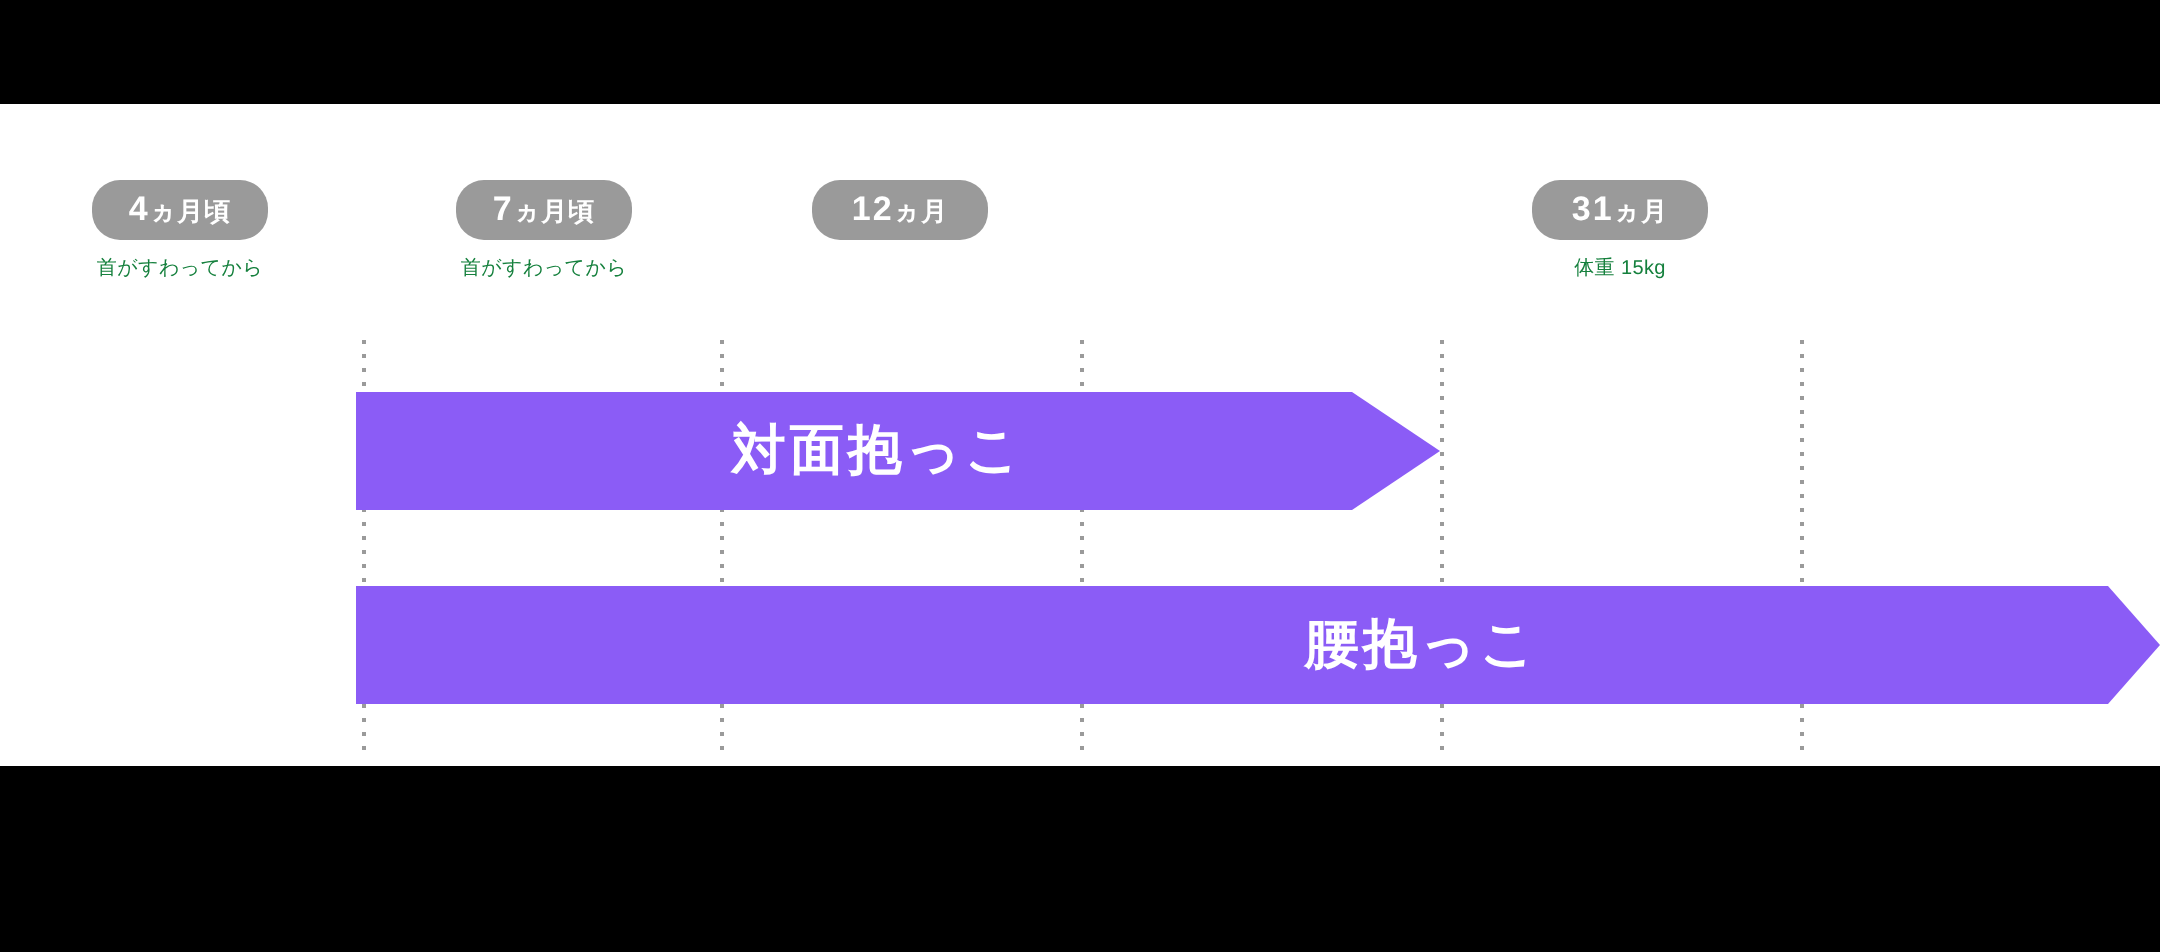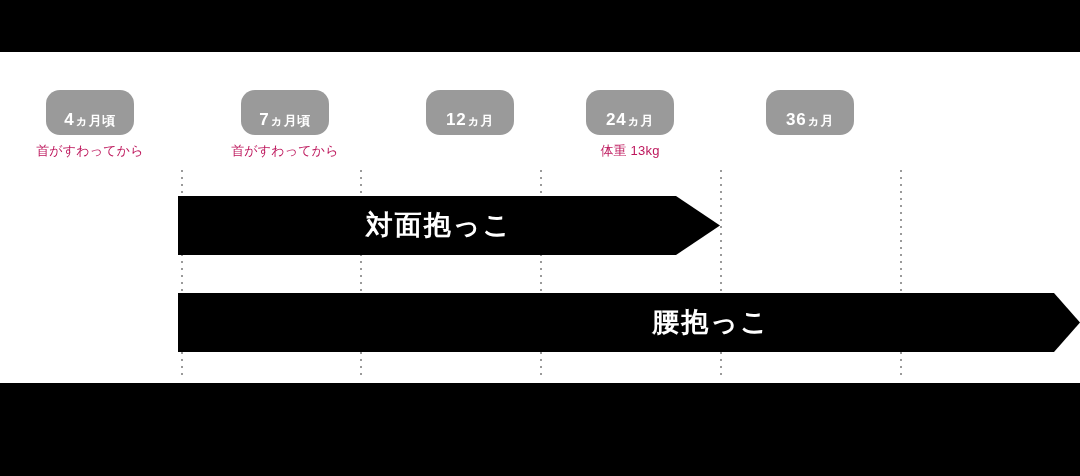--- a/index.html
+++ b/index.html
@@ -45,59 +45,59 @@
   
   .milestone {
     position: absolute;
     top: 38px;
     width: 180px;
     text-align: center;
   }
   .pill {
     display: inline-block;
     min-width: 88px;
-    padding: 19px 16px 5px 16px;
+    padding: 4px 16px 5px 16px;
     border-radius: 14px;
     background: #9a9a9a;
     color: #ffffff;
     font-size: 17px;
     font-weight: bold;
     line-height: 1.25;
     letter-spacing: 1px;
     white-space: nowrap;
     box-sizing: border-box;
   }
   .pill .unit {
     font-size: 13px;
     letter-spacing: 0.5px;
   }
   .sublabel {
     margin-top: 7px;
-    font-size: 13px;
-    color: #be185d;
+    font-size: 10px;
+    color: #15803d;
     letter-spacing: 0.2px;
     white-space: nowrap;
   }
 
   
   .guide {
     position: absolute;
     top: 118px;
     width: 2px;
     height: 205px;
     background-image: linear-gradient(to bottom, #9a9a9a 0 2px, rgba(0,0,0,0) 2px 7px);
     background-size: 2px 7px;
     background-repeat: repeat-y;
   }
 
   
   .bar {
     position: absolute;
     height: 59px;
-    background: #000000;
+    background: #8b5cf6;
     display: flex;
     align-items: center;
     justify-content: center;
     box-sizing: border-box;
   }
   .bar .bar-label {
     color: #ffffff;
     font-size: 27px;
     font-weight: bold;
     letter-spacing: 2px;
@@ -140,36 +140,33 @@
     <div class="guide" style="left:360px"></div>
     <div class="guide" style="left:540px"></div>
     <div class="guide" style="left:720px"></div>
     <div class="guide" style="left:900px"></div>
 
     <div class="milestone" style="left:0px">
       <div class="pill"><span>4</span><span class="unit">ヵ月頃</span></div>
       <div class="sublabel">首がすわってから</div>
     </div>
 
-    <div class="milestone" style="left:195px">
+    <div class="milestone" style="left:182px">
       <div class="pill"><span>7</span><span class="unit">ヵ月頃</span></div>
       <div class="sublabel">首がすわってから</div>
     </div>
 
-    <div class="milestone" style="left:380px">
+    <div class="milestone" style="left:360px">
       <div class="pill"><span>12</span><span class="unit">ヵ月</span></div>
     </div>
 
-    <div class="milestone" style="left:540px">
-      <div class="pill"><span>24</span><span class="unit">ヵ月</span></div>
-      <div class="sublabel">体重 13kg</div>
-    </div>
 
     <div class="milestone" style="left:720px">
-      <div class="pill"><span>36</span><span class="unit">ヵ月</span></div>
+      <div class="pill"><span>31</span><span class="unit">ヵ月</span></div>
+      <div class="sublabel">体重 15kg</div>
     </div>
 
     <div class="milestone" style="left:900px">
     </div>
 
     <div class="bar" id="bar-face">
       <span class="bar-label">対面抱っこ</span>
     </div>
 
     <div class="bar" id="bar-hip">

